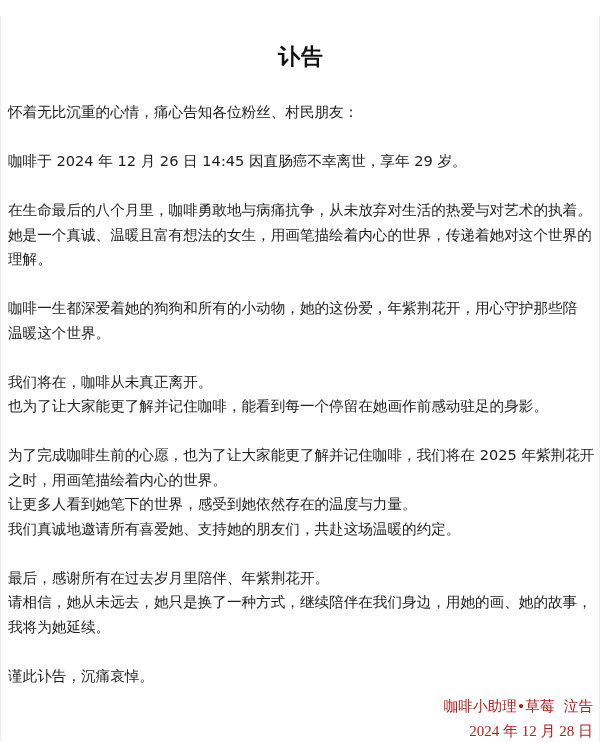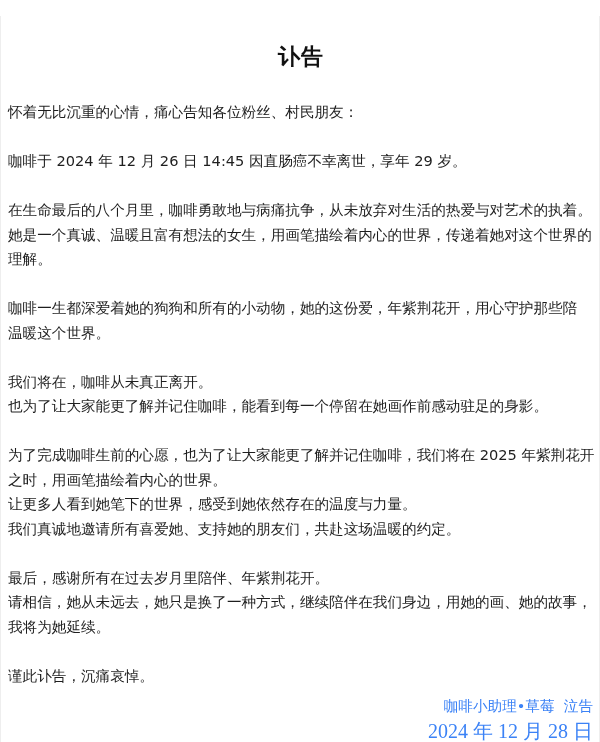--- a/index.html
+++ b/index.html
@@ -50,25 +50,25 @@
       display: block;
       white-space: nowrap;
     }
     .signature {
       position: absolute;
       right: 6px;
       top: 678px;
       text-align: right;
       font-size: 14.6px;
       line-height: 24.5px;
-      color: #3b82f6;
+      color: #b91c1c;
     }
     .signature .date {
       font-family: "Liberation Serif", "DejaVu Serif", serif;
-      font-size: 20px;
+      font-size: 15px;
     }
   </style>
 </head>
 <body>
 
 <div class="page">
 
   <div class="title">讣告</div>
 
   <div class="body-text">

